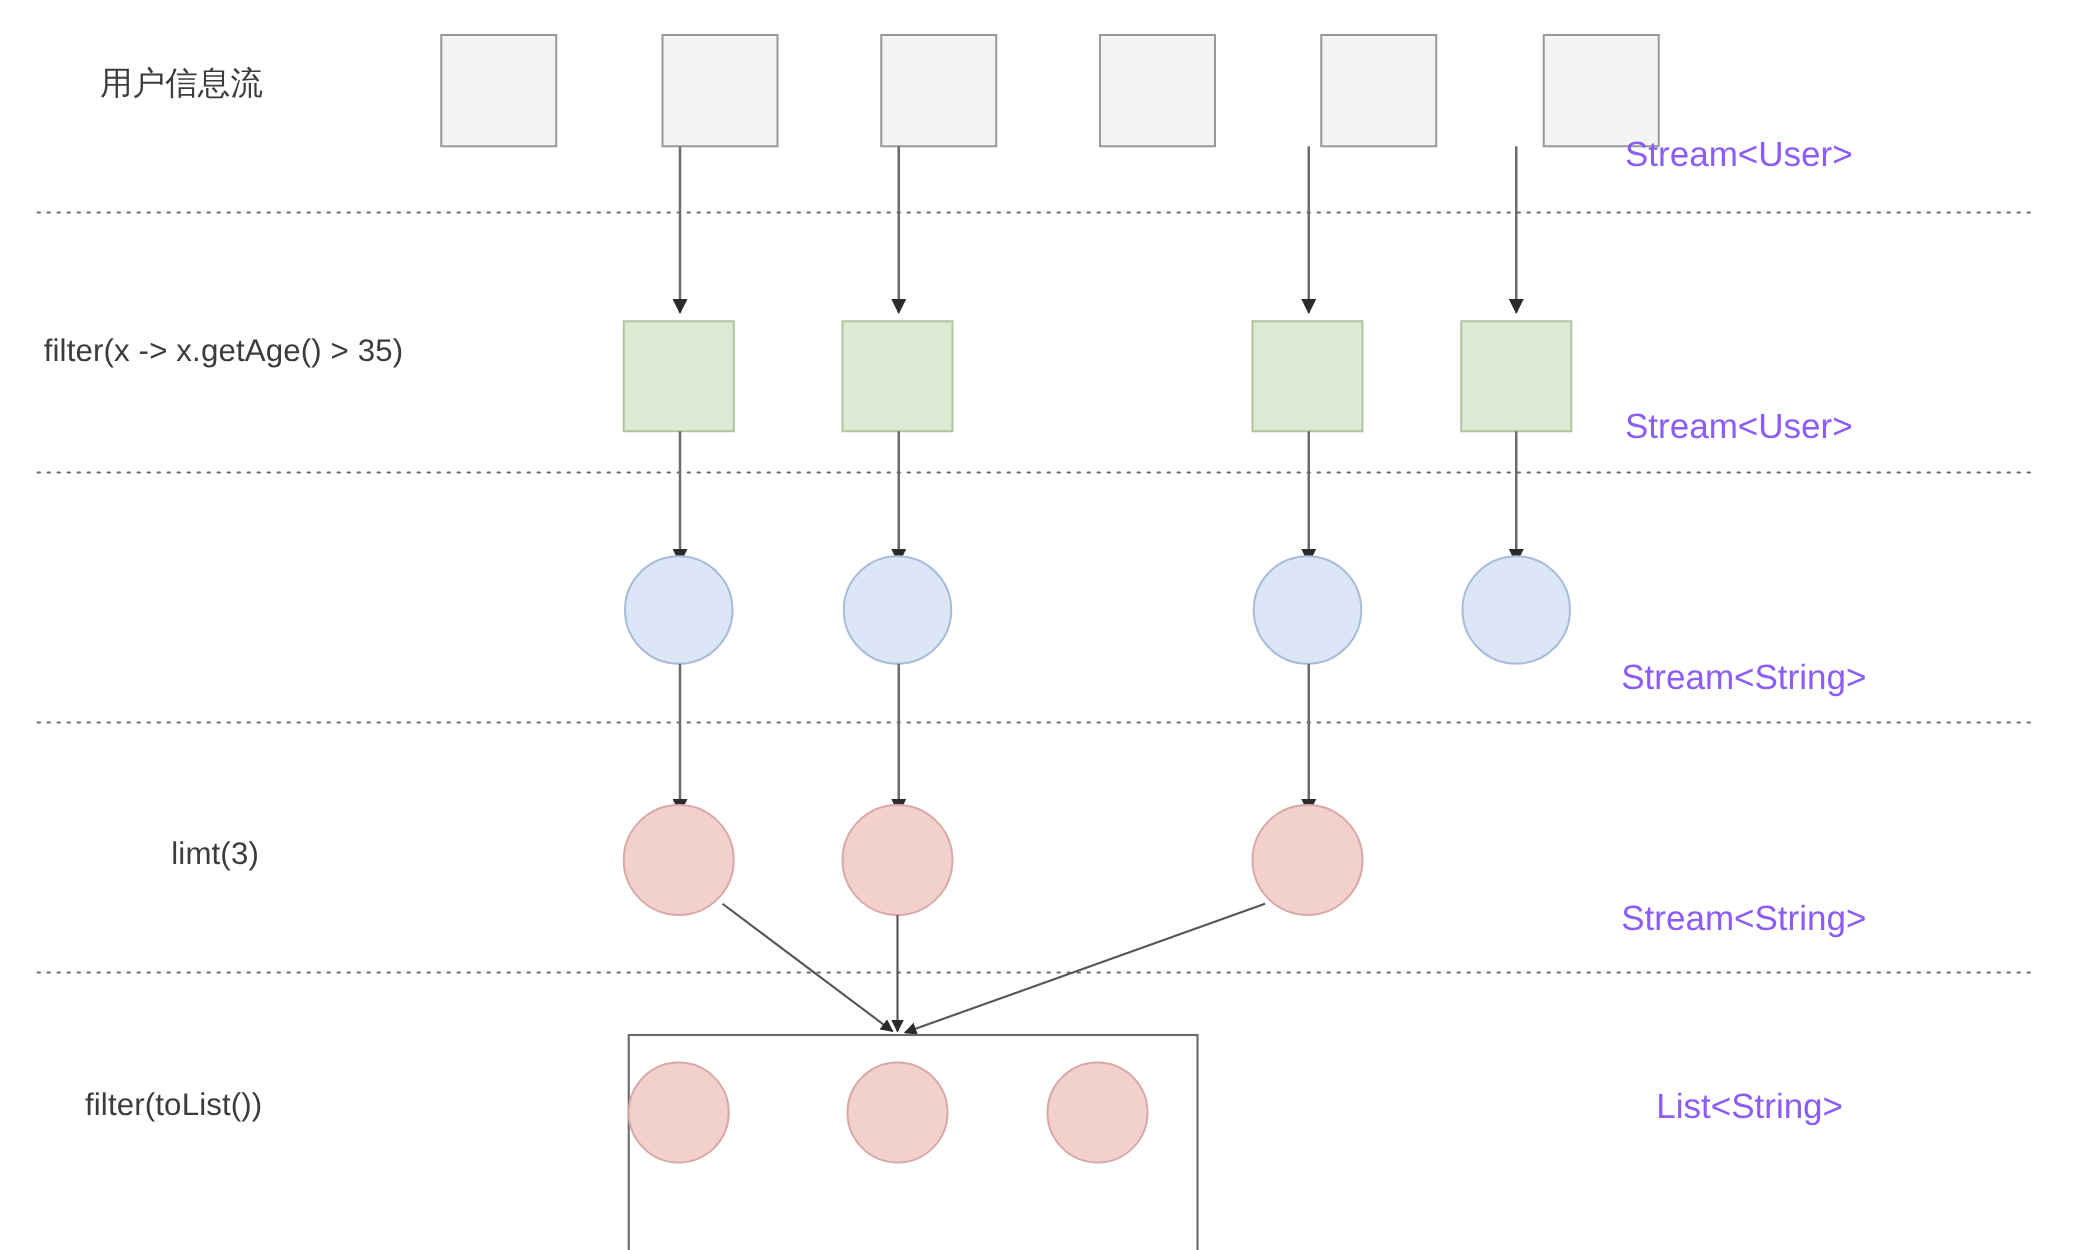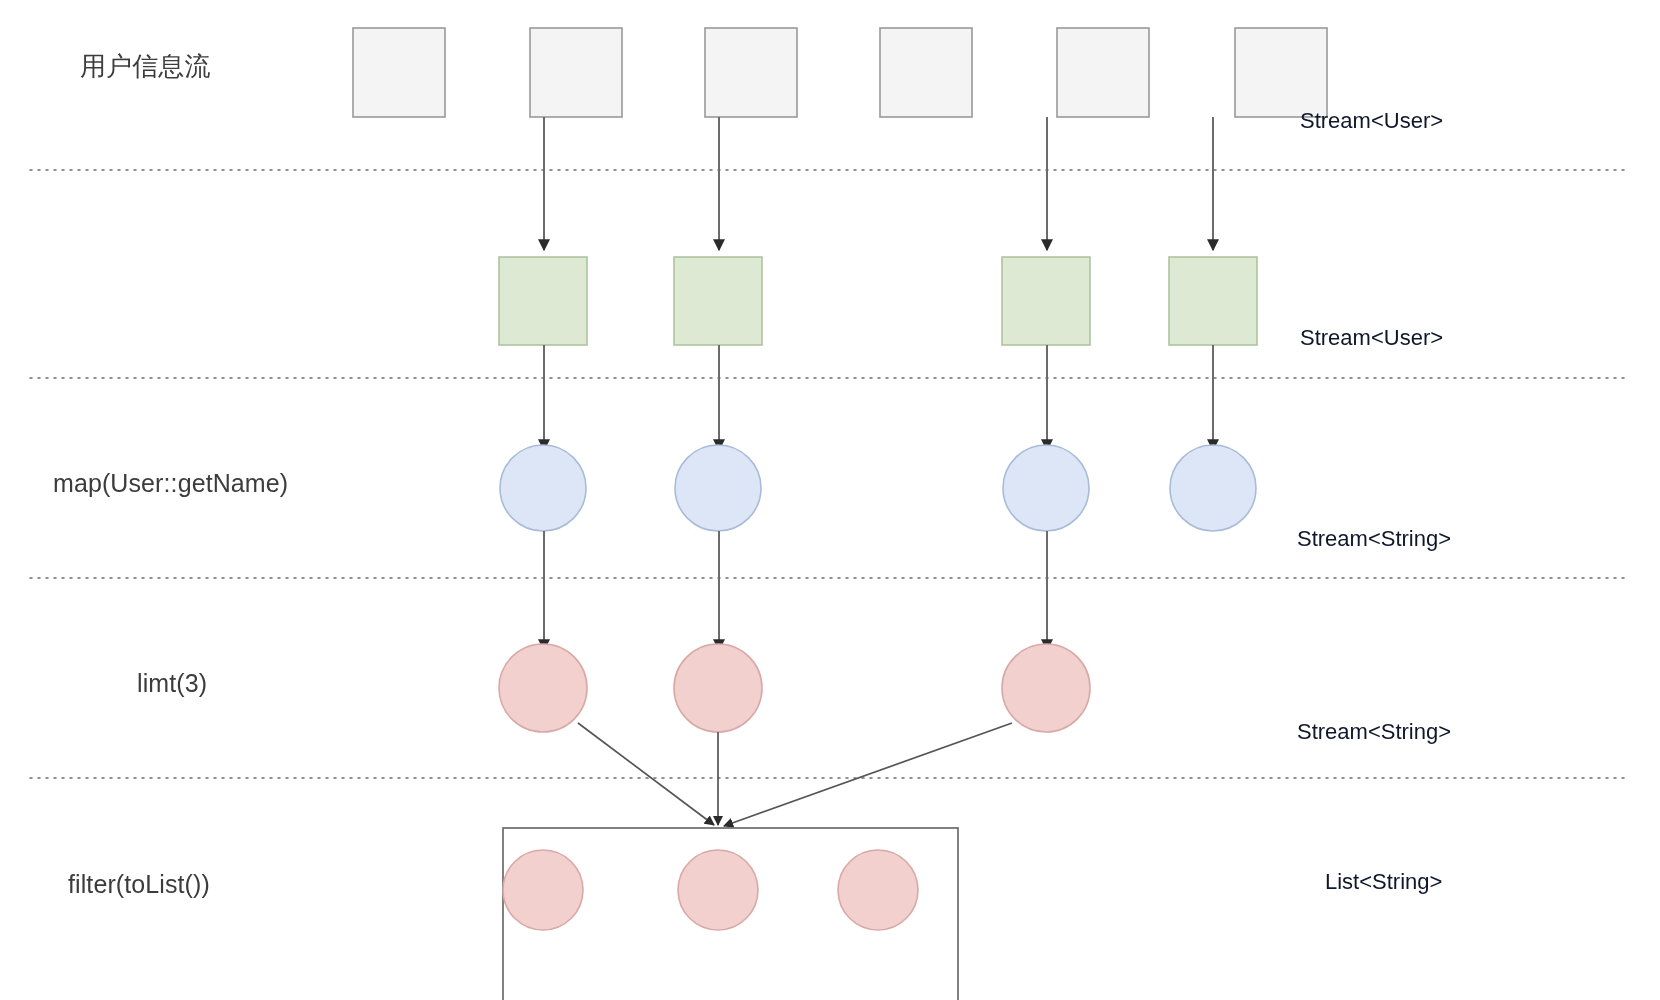--- a/index.html
+++ b/index.html
@@ -29,22 +29,22 @@
     font-size: 25px;
     color: #3c3c3c;
     white-space: nowrap;
     letter-spacing: 0.1px;
   }
   .row-label.cjk {
     font-size: 26px;
   }
   .type-label {
     position: absolute;
-    font-size: 22px;
-    color: #0f172a;
+    font-size: 28px;
+    color: #8b5cf6;
     white-space: nowrap;
     text-align: center;
   }
   .watermark {
     position: absolute;
     font-size: 26px;
     color: #c9c9c9;
     white-space: nowrap;
     letter-spacing: 1px;
   }
@@ -125,21 +125,21 @@
 
     <g>
       <rect x="503" y="828" width="455" height="180" fill="none" stroke="#6b6b6b" stroke-width="1.7"></rect>
       <circle cx="543" cy="890" r="40" fill="#f2d0ce" stroke="#d8a9a6" stroke-width="1.6"></circle>
       <circle cx="718" cy="890" r="40" fill="#f2d0ce" stroke="#d8a9a6" stroke-width="1.6"></circle>
       <circle cx="878" cy="890" r="40" fill="#f2d0ce" stroke="#d8a9a6" stroke-width="1.6"></circle>
     </g>
   </svg>
 
   <div class="row-label cjk" style="left:80px; top:49px;">用户信息流</div>
-  <div class="row-label" style="left:53px; top:469px;">map(User::getName)</div>
+  <div class="row-label" style="left:35px; top:267px;">filter(x -&gt; x.getAge() &gt; 35)</div>
   <div class="row-label" style="left:137px; top:669px;">limt(3)</div>
   <div class="row-label" style="left:68px; top:870px;">filter(toList())</div>
 
   <div class="type-label" style="left:1300px; top:108px;">Stream&lt;User&gt;</div>
   <div class="type-label" style="left:1300px; top:325px;">Stream&lt;User&gt;</div>
   <div class="type-label" style="left:1297px; top:526px;">Stream&lt;String&gt;</div>
   <div class="type-label" style="left:1297px; top:719px;">Stream&lt;String&gt;</div>
   <div class="type-label" style="left:1325px; top:869px;">List&lt;String&gt;</div>
 
 

